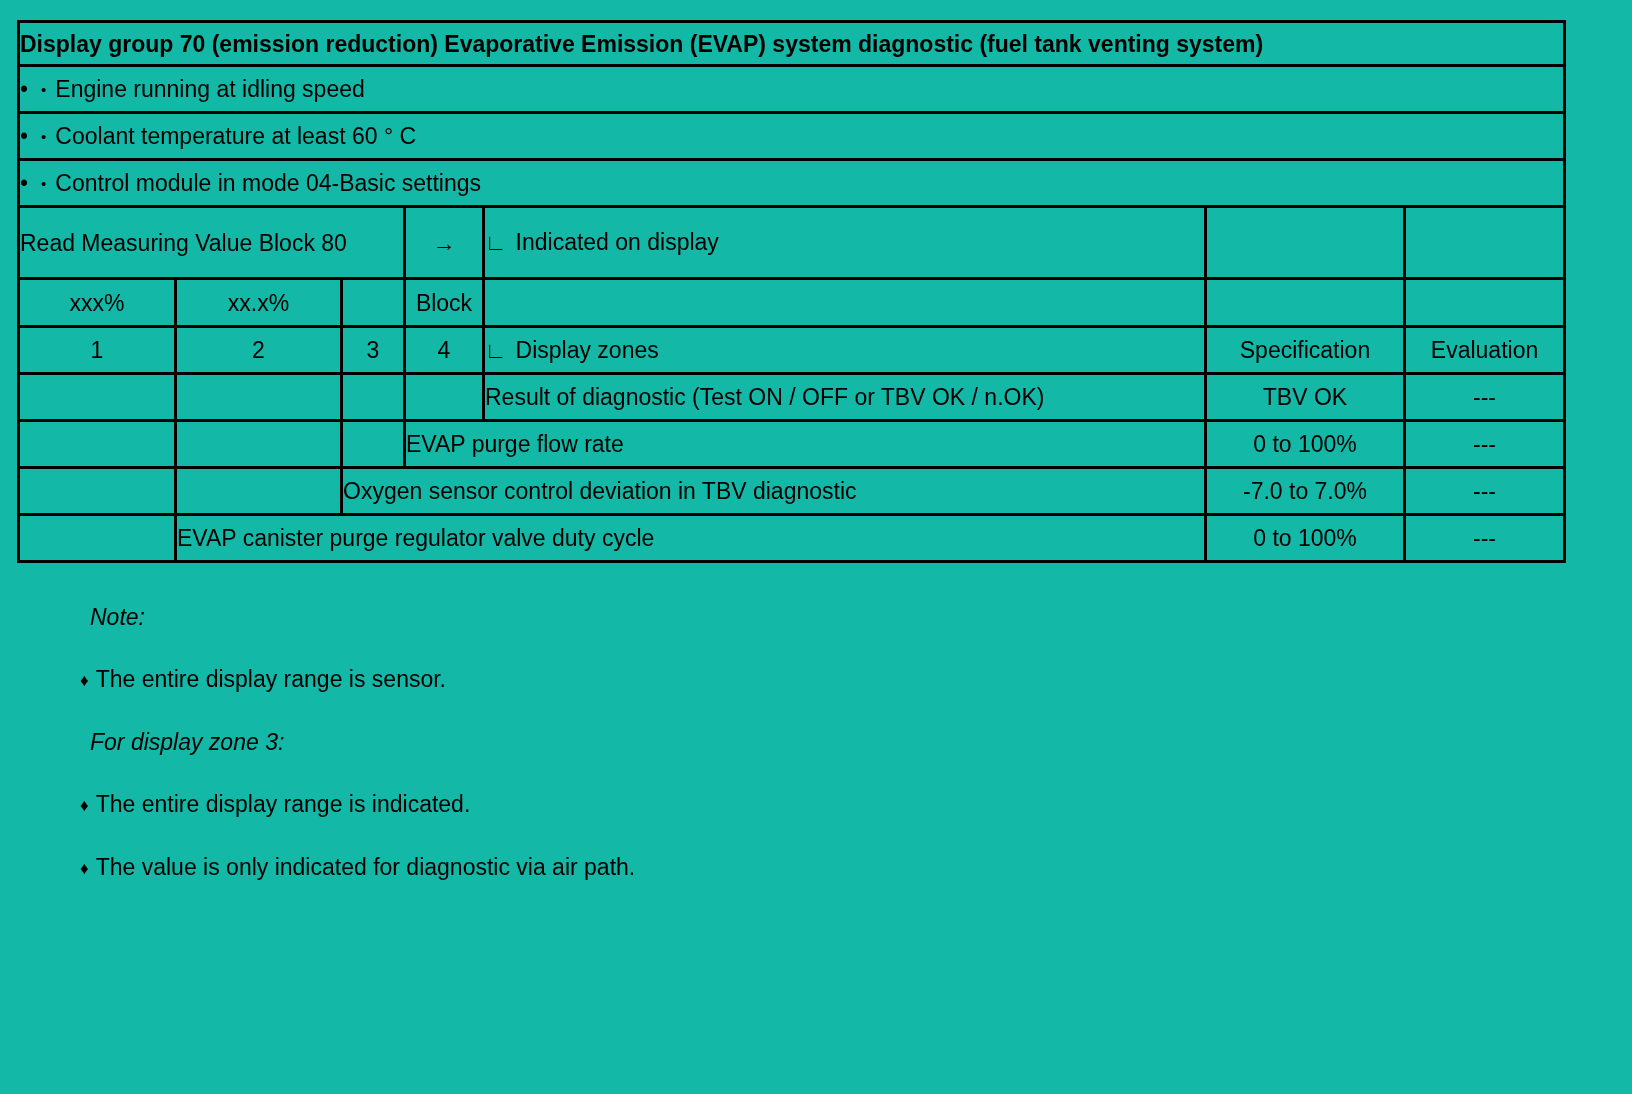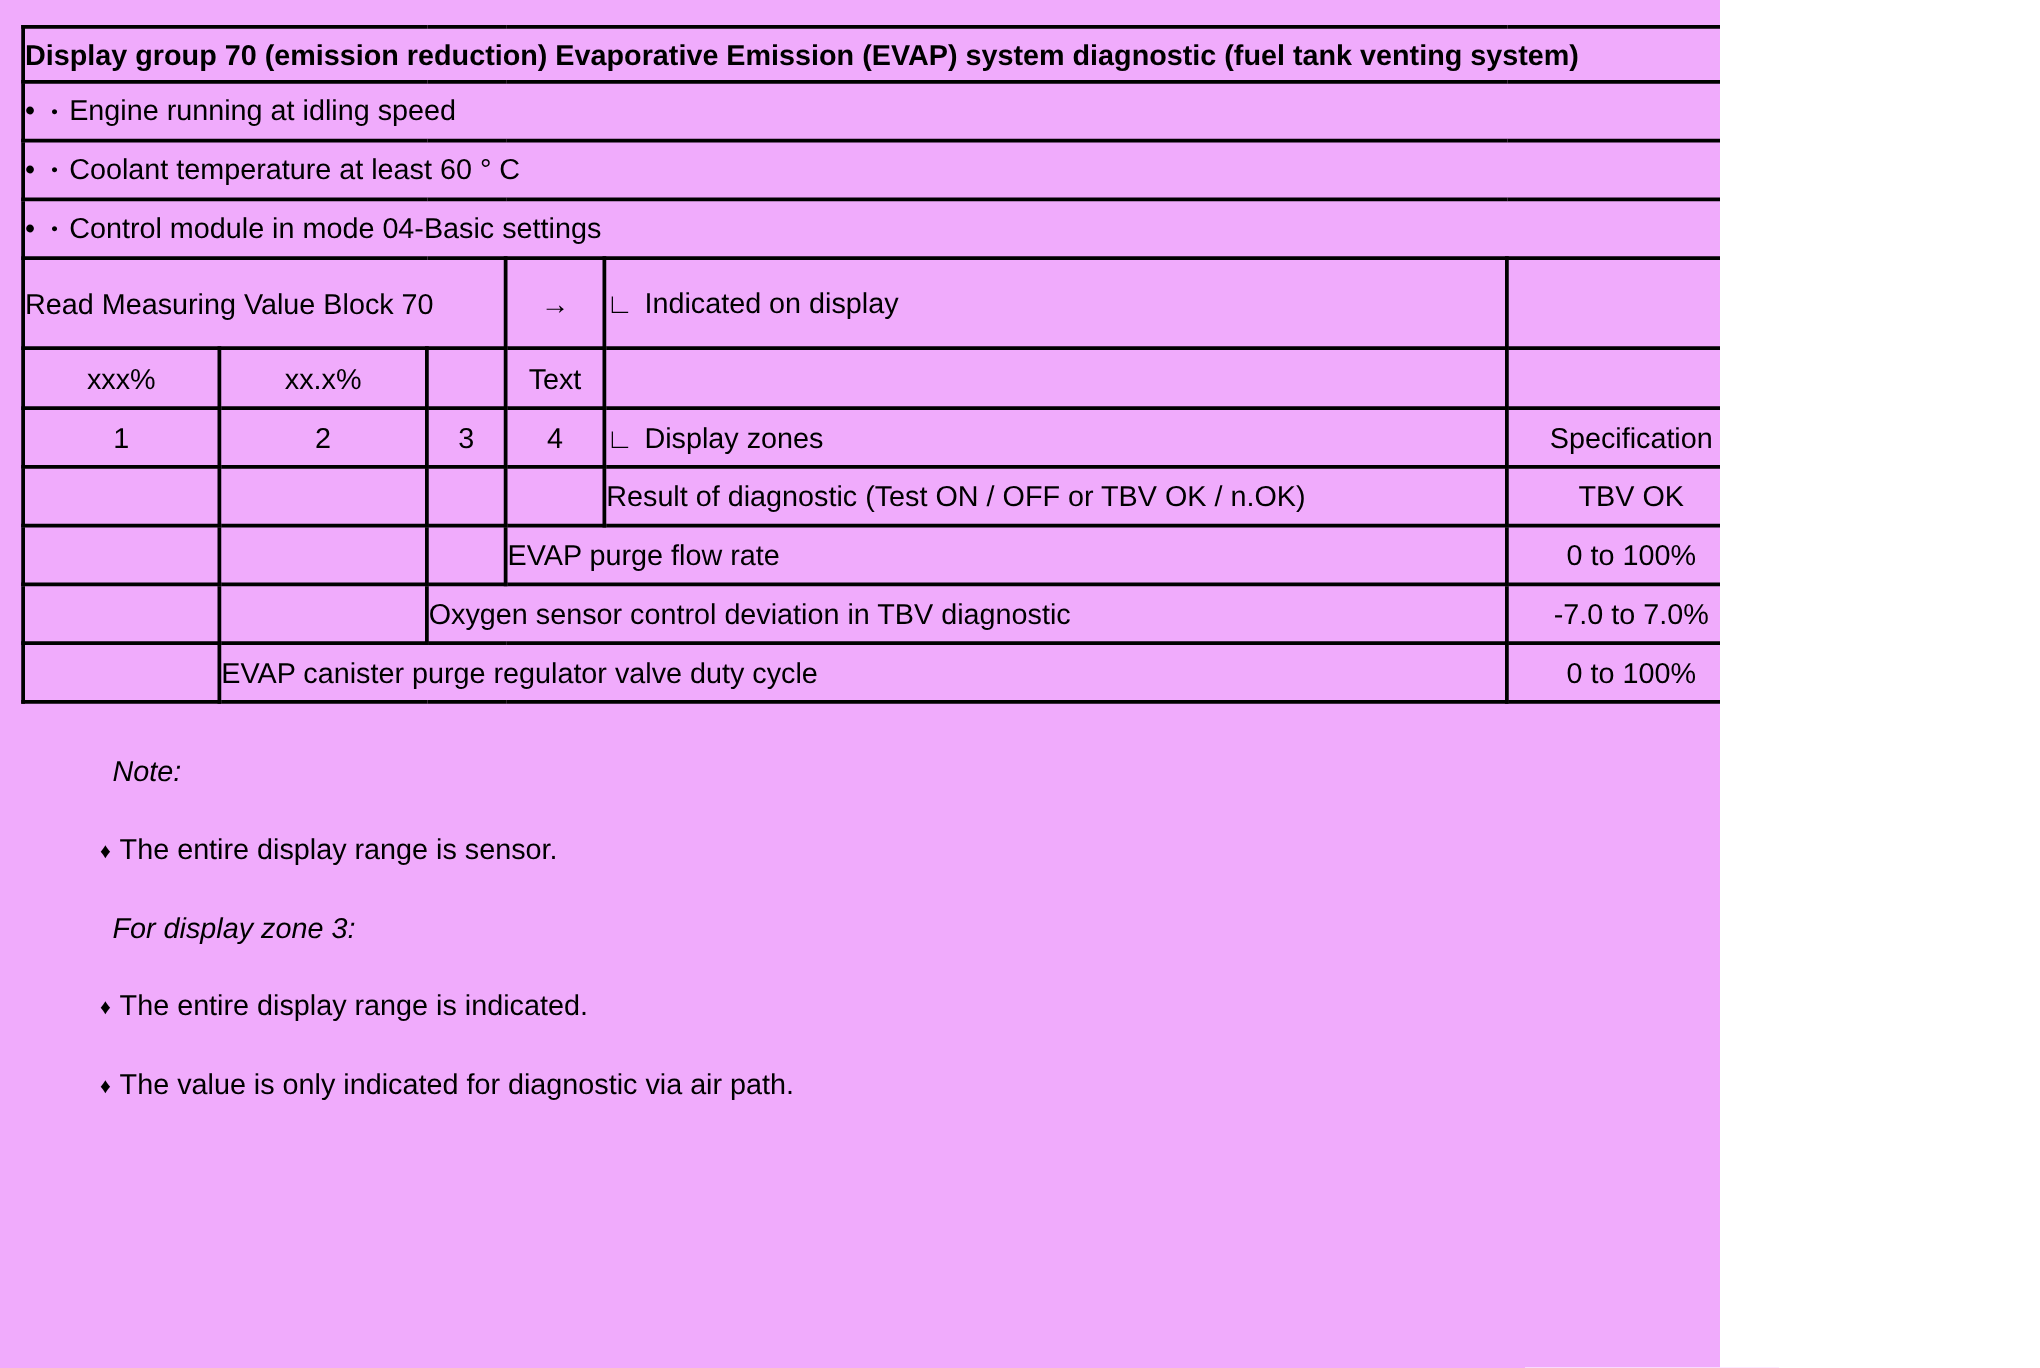--- a/index.html
+++ b/index.html
@@ -4,23 +4,23 @@
 <style>
   html, body {
     margin: 0;
     padding: 0;
     background: #ffffff;
     color: #000000;
     font-family: "Liberation Sans", sans-serif;
   }
   .page {
     position: relative;
-    width: 1376px;
+    width: 1632px;
     height: 1094px;
-    background: #f0abfc;
+    background: #14b8a6;
     overflow: hidden;
   }
 
   
   table.spec {
     border-collapse: collapse;
     table-layout: fixed;
     width: 1546px;
     margin: 20px 0 0 17px;
     font-size: 23px;
@@ -103,36 +103,36 @@
         <span class="bullet-lg">•</span><span class="bullet-sm">•</span><span>Coolant temperature at least 60 ° C</span>
       </td>
     </tr>
     <tr class="r-cond">
       <td colspan="7" class="cond-cell">
         <span class="bullet-lg">•</span><span class="bullet-sm">•</span><span>Control module in mode 04-Basic settings</span>
       </td>
     </tr>
 
     <tr class="r-read">
-      <td colspan="3" class="desc top-align">Read Measuring Value Block 70</td>
+      <td colspan="3" class="desc top-align">Read Measuring Value Block 80</td>
       <td class="ctr top-align">
         <span>→</span>
       </td>
       <td class="desc top-align">
         <span class="corner-glyph">∟</span><span>Indicated on display</span>
       </td>
       <td></td>
       <td></td>
     </tr>
 
     <tr class="r-fmt">
       <td class="ctr">xxx%</td>
       <td class="ctr">xx.x%</td>
       <td></td>
-      <td class="ctr">Text</td>
+      <td class="ctr">Block</td>
       <td></td>
       <td></td>
       <td></td>
     </tr>
 
     <tr class="r-zone">
       <td class="ctr">1</td>
       <td class="ctr">2</td>
       <td class="ctr">3</td>
       <td class="ctr">4</td>

